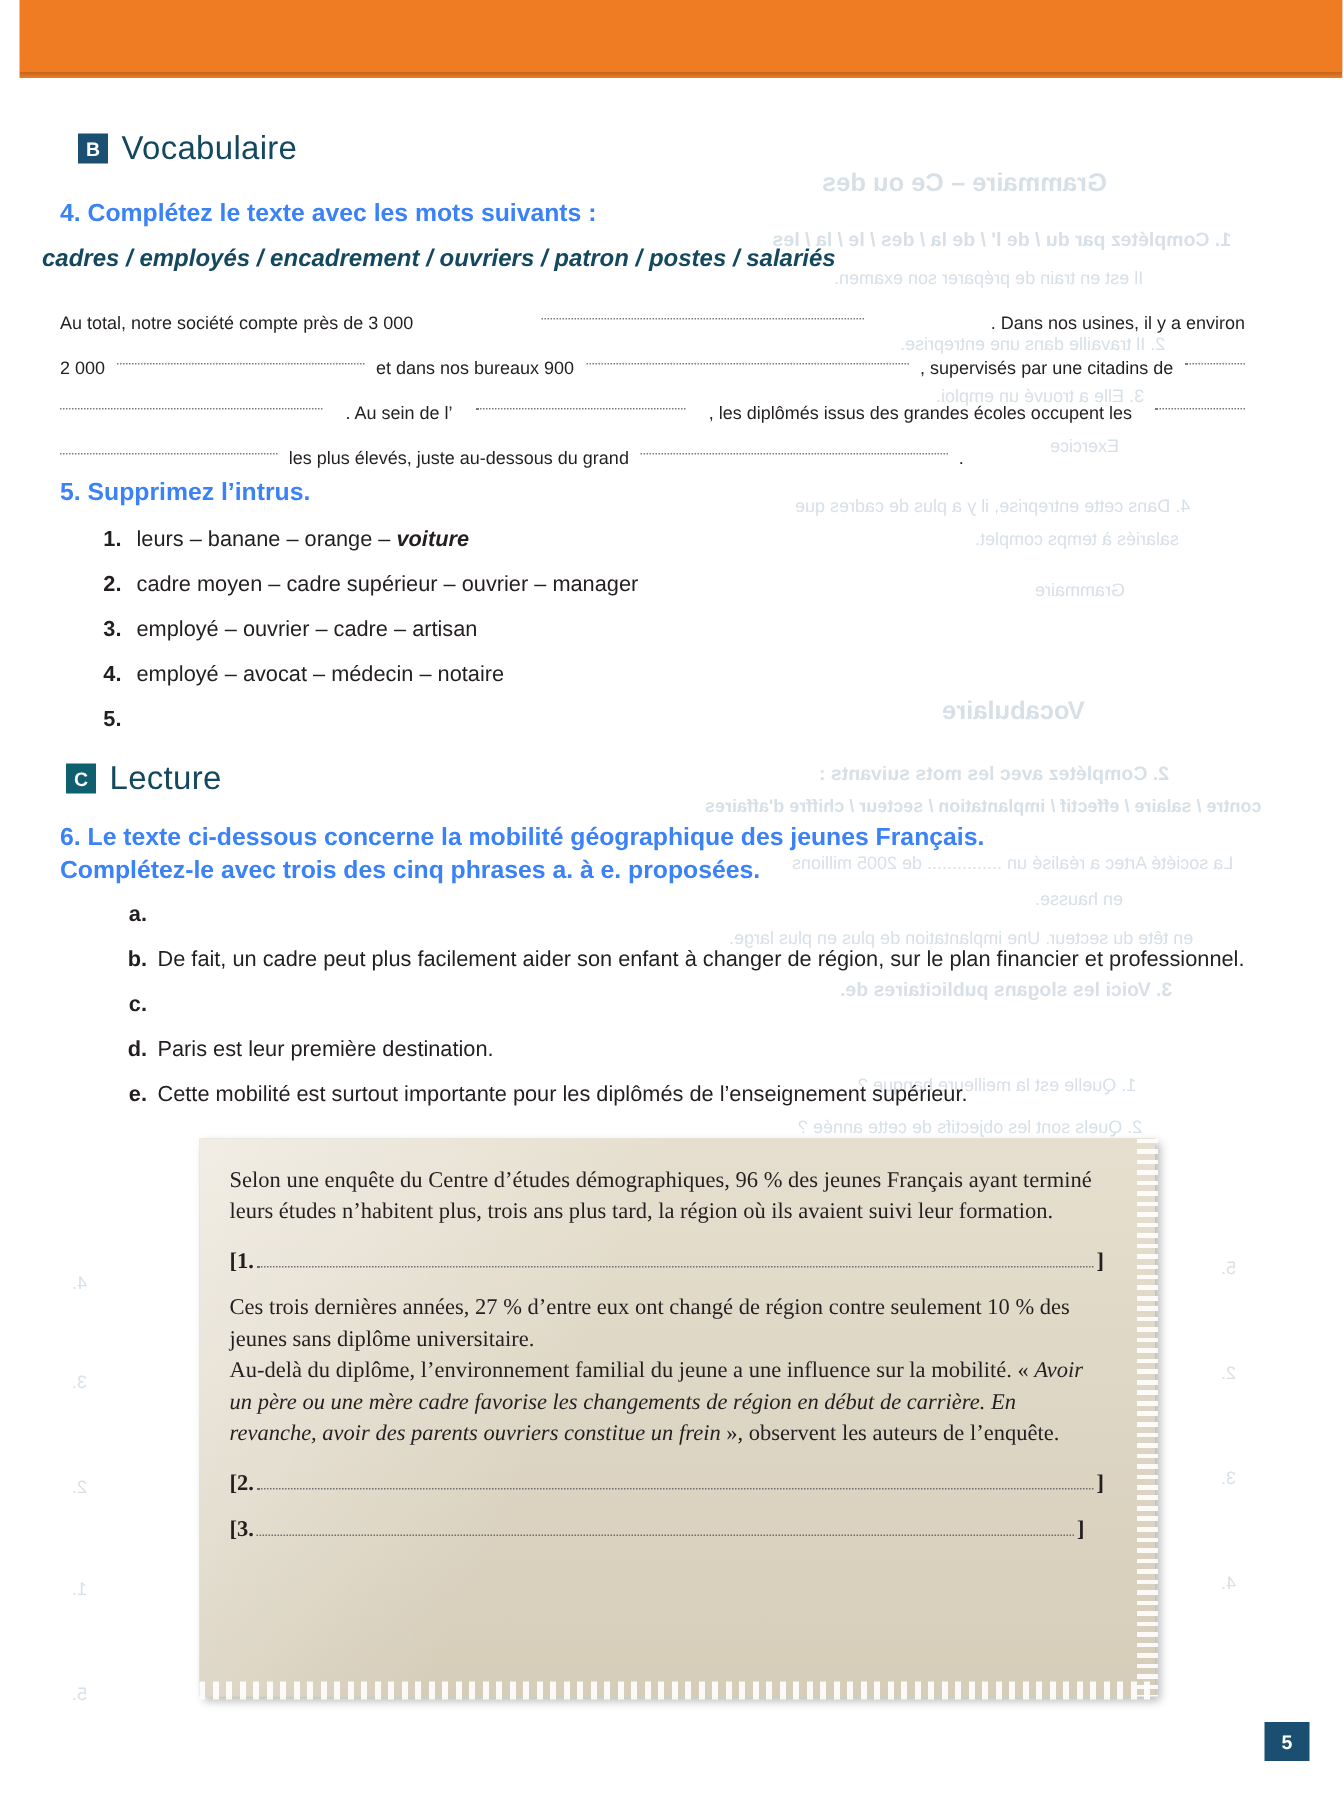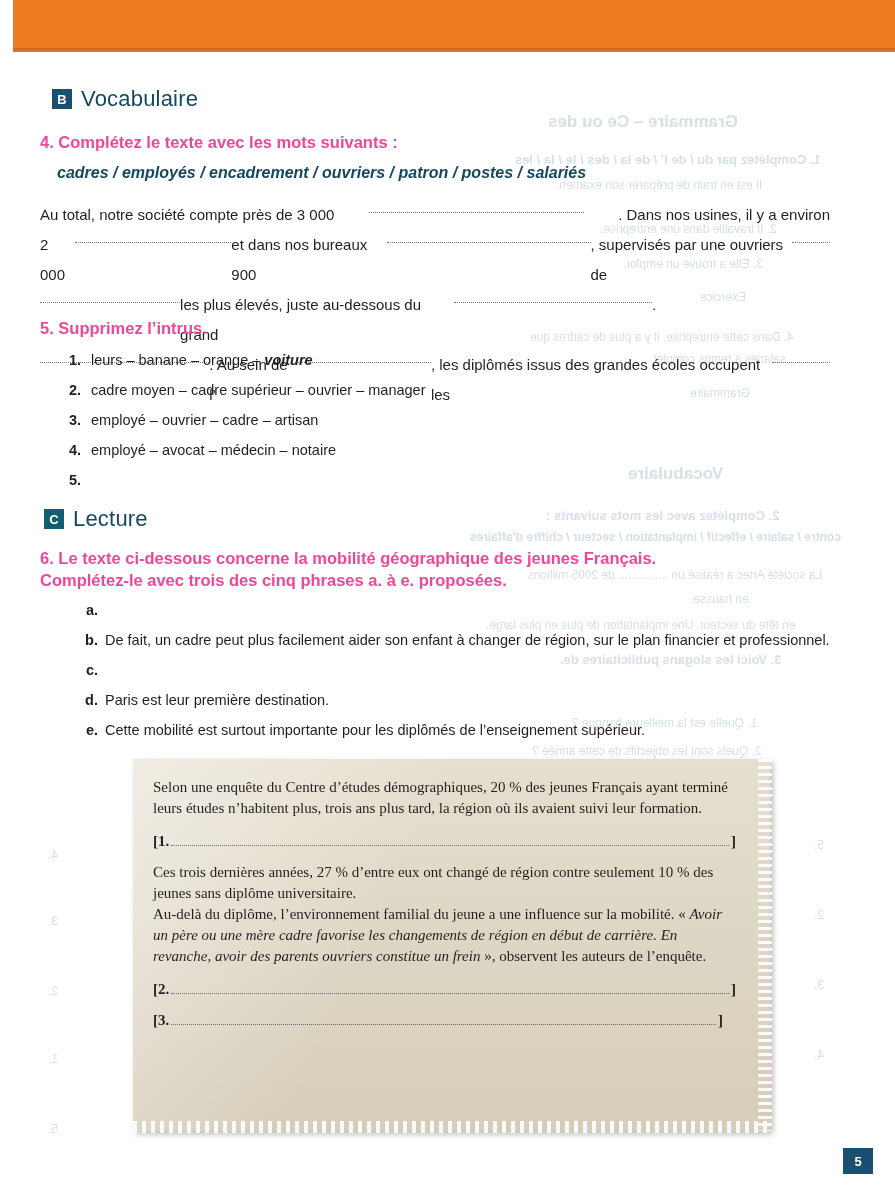--- a/index.html
+++ b/index.html
@@ -91,36 +91,36 @@
     font-size: 22px;
     color: #14485f;
     font-weight: normal;
     letter-spacing: .2px;
   }
 
   .q-title {
     position: absolute;
     font-size: 16.5px;
     font-weight: bold;
-    color: #ec4899;
+    color: #3b82f6;
     line-height: 1.35;
   }
 
   .wordlist {
     position: absolute;
     font-size: 16px;
     font-weight: bold;
     font-style: italic;
     color: #14485f;
   }
 
   
   .fillpara {
     position: absolute;
-    font-size: 15px;
+    font-size: 12px;
     color: #231f20;
     line-height: 30px;
     width: 790px;
   }
   .fillpara .ln {
     display: inline-block;
     border-bottom: 1px dotted #7a7a7a;
     height: 12px;
     vertical-align: baseline;
   }
@@ -291,50 +291,50 @@
       <div class="ghost" style="left: 560px; top: 1044px; font-size: 12px;">Et votre entreprise, quelle est-elle ?</div>
       <div class="ghost" style="left: 48px; top: 1070px; font-size: 12px;">5.</div>
     </div>
 
   <div class="section-head" style="left:52px; top:34px;">
     <div class="sq">B</div>
     <div class="section-title">Vocabulaire</div>
   </div>
 
   <div class="q-title" style="left:40px; top:79px;">4. Complétez le texte avec les mots suivants :</div>
-  <div class="wordlist" style="left:57px; top:112px;">cadres / employés / encadrement / ouvriers / patron / postes / salariés</div>
+  <div class="wordlist" style="left:28px; top:112px;">cadres / employés / encadrement / ouvriers / patron / postes / salariés</div>
 
   <div class="fillpara" style="left:40px; top:148px;">
     <div class="just">
       <span>Au total, notre société compte près de 3 000</span>
       <span class="ln" style="width:215px"></span>
       <span>. Dans nos usines, il y a environ</span>
     </div>
     <div class="just">
       <span>2 000</span>
       <span class="ln" style="width:165px"></span>
       <span>et dans nos bureaux 900</span>
       <span class="ln" style="width:215px"></span>
-      <span>, supervisés par une ouvriers de</span>
+      <span>, supervisés par une citadins de</span>
       <span class="ln" style="width:40px"></span>
+    </div>
+    <div class="just">
+      <span class="ln" style="width:175px"></span>
+      <span>. Au sein de l’</span>
+      <span class="ln" style="width:140px"></span>
+      <span>, les diplômés issus des grandes écoles occupent les</span>
+      <span class="ln" style="width:60px"></span>
     </div>
     <div class="just">
       <span class="ln" style="width:145px"></span>
       <span>les plus élevés, juste au-dessous du grand</span>
       <span class="ln" style="width:205px"></span>
       <span>.</span>
       <span style="width:180px"></span>
     </div>
-    <div class="just">
-      <span class="ln" style="width:175px"></span>
-      <span>. Au sein de l’</span>
-      <span class="ln" style="width:140px"></span>
-      <span>, les diplômés issus des grandes écoles occupent les</span>
-      <span class="ln" style="width:60px"></span>
-    </div>
   </div>
 
   <div class="q-title" style="left:40px; top:265px;">5. Supprimez l’intrus.</div>
 
   <div class="numlist" style="left:55px; top:300px; width:620px;">
     <div class="row">
       <span class="n">1.</span>
       <span><span>leurs – banane – orange – </span><span class="strike-bold">voiture</span></span>
     </div>
     <div class="row">
@@ -384,21 +384,21 @@
       <span>Cette mobilité est surtout importante pour les diplômés de l’enseignement supérieur.</span>
     </div>
   </div>
 
   <div class="torn">
     <div class="torn-inner"></div>
     <div class="torn-edge-r"></div>
     <div class="torn-edge-b"></div>
 
     <div class="torn-text">
-      <p>Selon une enquête du Centre d’études démographiques, 20 % des jeunes Français ayant terminé leurs études n’habitent plus, trois ans plus tard, la région où ils avaient suivi leur formation.</p>
+      <p>Selon une enquête du Centre d’études démographiques, 96 % des jeunes Français ayant terminé leurs études n’habitent plus, trois ans plus tard, la région où ils avaient suivi leur formation.</p>
 
       <div class="gapline">
         <span>[1.</span>
         <span class="dots"></span>
         <span>]</span>
       </div>
 
       <p class="tight">Ces trois dernières années, 27 % d’entre eux ont changé de région contre seulement 10 % des jeunes sans diplôme universitaire.</p>
       <p><span>Au-delà du diplôme, l’environnement familial du jeune a une influence sur la mobilité. « </span><span class="it">Avoir un père ou une mère cadre favorise les changements de région en début de carrière. En revanche, avoir des parents ouvriers constitue un frein</span><span> », observent les auteurs de l’enquête.</span></p>
 

